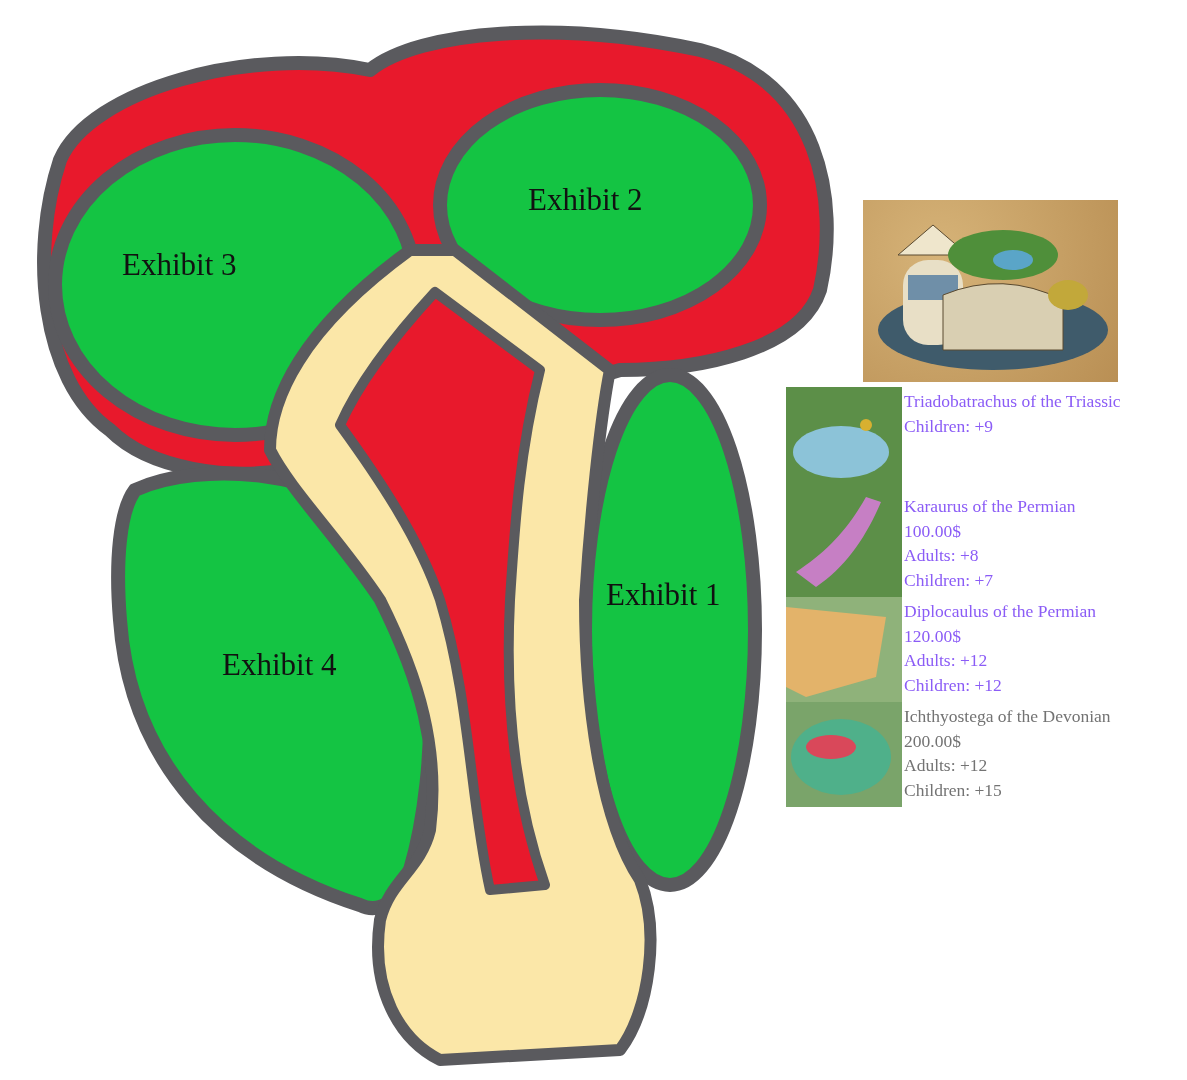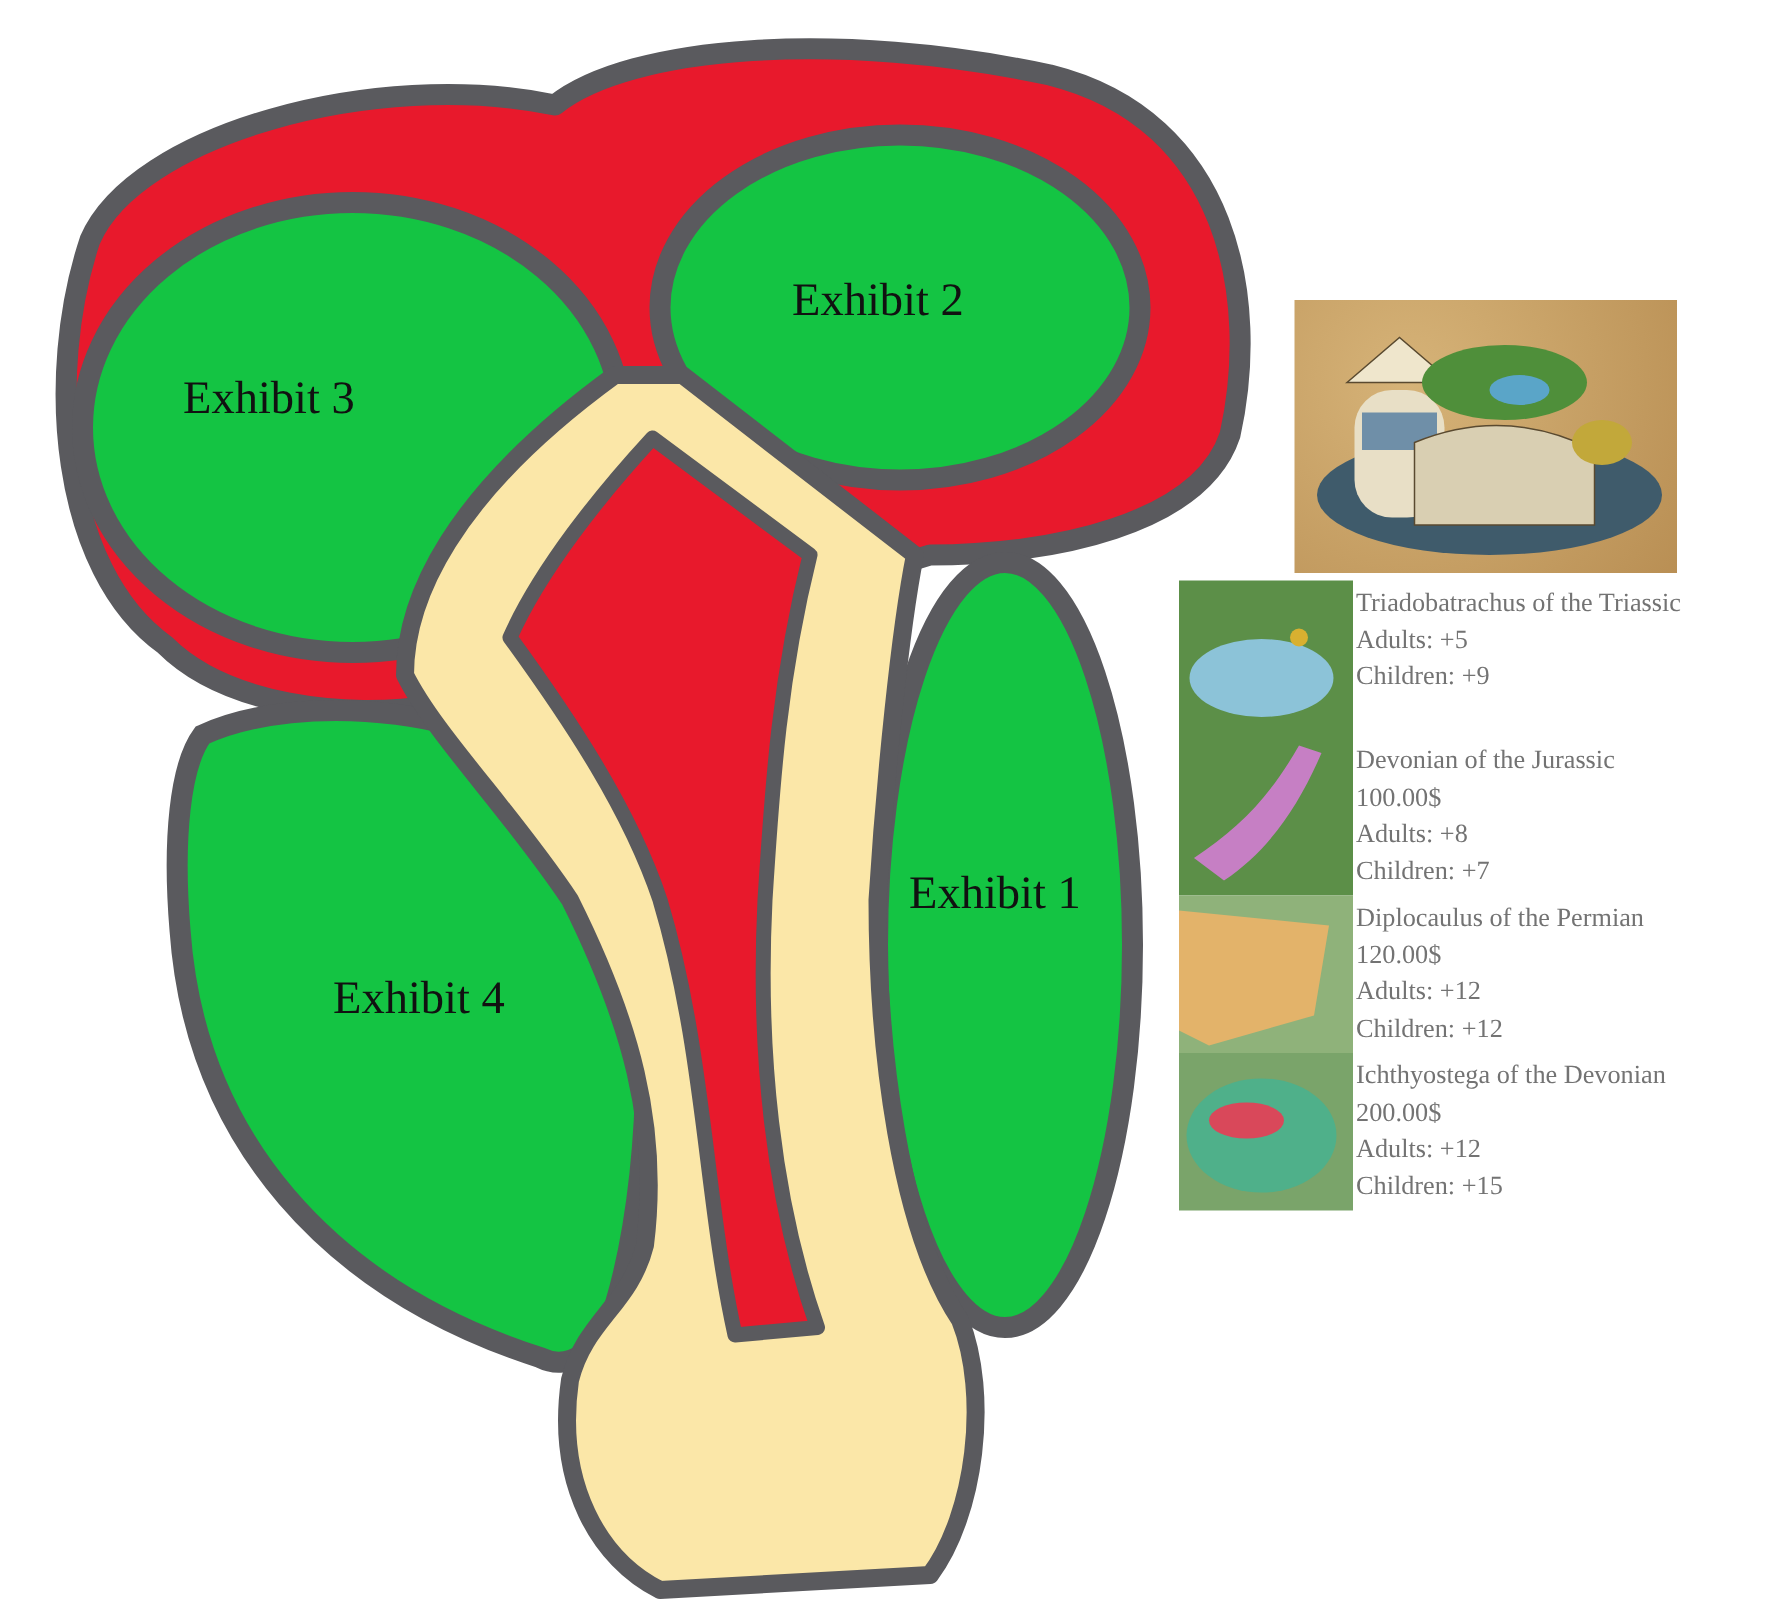--- a/index.html
+++ b/index.html
@@ -7,21 +7,21 @@
   #map { position:absolute; left:0; top:0; }
   .exlabel { font-family:"Liberation Serif", serif; font-size:31px; fill:#111; }
   .building {
     position:absolute; left:863px; top:200px; width:255px; height:182px;
     background: radial-gradient(circle at 30% 30%, #d6b378, #b98f54);
   }
   .building svg { position:absolute; left:0; top:0; }
   .panel { position:absolute; left:786px; top:387px; width:400px; }
   .entry { display:flex; height:105px; }
   .entry .thumb { width:116px; height:105px; flex:none; position:relative; overflow:hidden; background:#5c8f48; }
-  .entry .info { padding-left:2px; font-size:17.5px; line-height:24.5px; color:#737373; padding-top:2px; }
+  .entry .info { padding-left:2px; font-size:17.5px; line-height:24.5px; color:#8b5cf6; padding-top:2px; }
   .entry.highlight .info { color:#737373; }
 </style>
 </head>
 <body>
 
 <svg id="map" width="860" height="1080" viewBox="0 0 860 1080">
 
   <path d="M60,160 C90,90 250,45 370,70 C420,30 560,20 700,50 C820,80 840,200 820,290 C800,350 700,370 620,370 L290,470 C230,480 150,470 110,430 C40,380 30,250 60,160 Z" fill="#e8192c" stroke="#5a5a5e" stroke-width="14" stroke-linejoin="round"></path>
 
   <ellipse cx="600" cy="205" rx="160" ry="115" fill="#14c443" stroke="#5a5a5e" stroke-width="14"></ellipse>
@@ -57,32 +57,31 @@
 <div class="panel">
   <div class="entry">
     <div class="thumb">
       <svg width="116" height="105">
           <ellipse cx="55" cy="65" rx="48" ry="26" fill="#8cc3d8"></ellipse>
           <circle cx="80" cy="38" r="6" fill="#d8b030"></circle>
         </svg>
     </div>
     <div class="info">
       <div>Triadobatrachus of the Triassic</div>
-      <div>Adults: +5</div>
       <div>Children: +9</div>
     </div>
   </div>
   <div class="entry">
     <div class="thumb">
       <svg width="116" height="105">
           <path d="M80,5 C60,40 40,60 10,80 L30,95 C60,75 80,45 95,10 Z" fill="#c67fc4"></path>
         </svg>
     </div>
     <div class="info">
-      <div>Devonian of the Jurassic</div>
+      <div>Karaurus of the Permian</div>
       <div>100.00$</div>
       <div>Adults: +8</div>
       <div>Children: +7</div>
     </div>
   </div>
   <div class="entry">
     <div class="thumb" style="background:#8fb27a">
       <svg width="116" height="105">
           <path d="M0,10 L100,20 L90,80 L20,100 L0,90 Z" fill="#e3b36a"></path>
         </svg>

